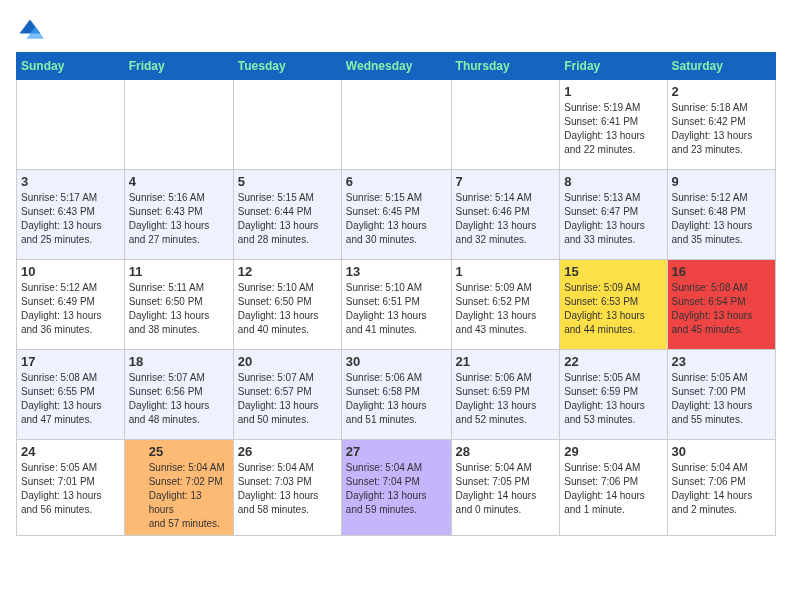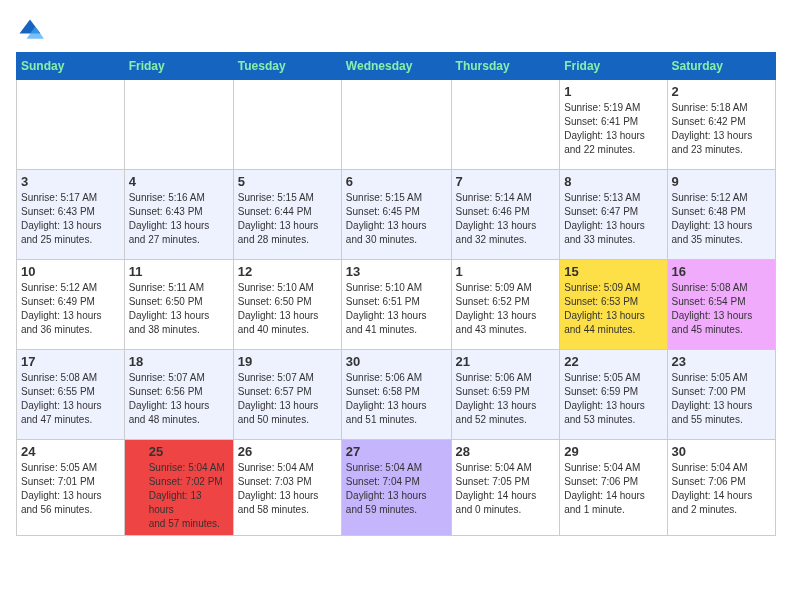--- a/index.html
+++ b/index.html
@@ -228,21 +228,21 @@
 Daylight: 13 hours
 and 43 minutes.</div>
         </td>
         <td style="background: #fde047; margin-top: 40px;">
           <span class="day-number">15</span>
           <div class="day-info" style="white-space: pre-line;">Sunrise: 5:09 AM
 Sunset: 6:53 PM
 Daylight: 13 hours
 and 44 minutes.</div>
         </td>
-        <td style="background: #f0abfc; margin-top: 8px;">
+        <td style="background: #ef4444; margin-top: 8px;">
           <span class="day-number">16</span>
           <div class="day-info" style="white-space: pre-line;">Sunrise: 5:08 AM
 Sunset: 6:54 PM
 Daylight: 13 hours
 and 45 minutes.</div>
         </td>
       </tr>
       <tr>
         <td style="background: rgb(238, 242, 255);">
           <span class="day-number">17</span>
@@ -252,21 +252,21 @@
 and 47 minutes.</div>
         </td>
         <td style="background: rgb(238, 242, 255);">
           <span class="day-number">18</span>
           <div class="day-info" style="white-space: pre-line;">Sunrise: 5:07 AM
 Sunset: 6:56 PM
 Daylight: 13 hours
 and 48 minutes.</div>
         </td>
         <td style="background: rgb(238, 242, 255);">
-          <span class="day-number">19</span>
+          <span class="day-number">20</span>
           <div class="day-info" style="white-space: pre-line;">Sunrise: 5:07 AM
 Sunset: 6:57 PM
 Daylight: 13 hours
 and 50 minutes.</div>
         </td>
         <td style="background: rgb(238, 242, 255);">
           <span class="day-number">30</span>
           <div class="day-info" style="white-space: pre-line;">Sunrise: 5:06 AM
 Sunset: 6:58 PM
 Daylight: 13 hours
@@ -295,21 +295,21 @@
         </td>
       </tr>
       <tr>
         <td style="background: rgb(255, 255, 255);">
           <span class="day-number">24</span>
           <div class="day-info" style="white-space: pre-line;">Sunrise: 5:05 AM
 Sunset: 7:01 PM
 Daylight: 13 hours
 and 56 minutes.</div>
         </td>
-        <td style="background: #ef4444; padding-left: 24px;">
+        <td style="background: #fdba74; padding-left: 24px;">
           <span class="day-number">25</span>
           <div class="day-info" style="white-space: pre-line;">Sunrise: 5:04 AM
 Sunset: 7:02 PM
 Daylight: 13 hours
 and 57 minutes.</div>
         </td>
         <td style="background: rgb(255, 255, 255);">
           <span class="day-number">26</span>
           <div class="day-info" style="white-space: pre-line;">Sunrise: 5:04 AM
 Sunset: 7:03 PM

